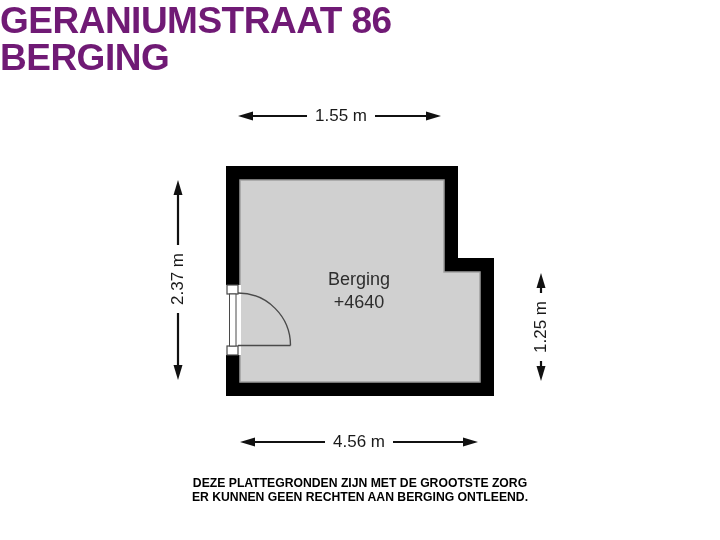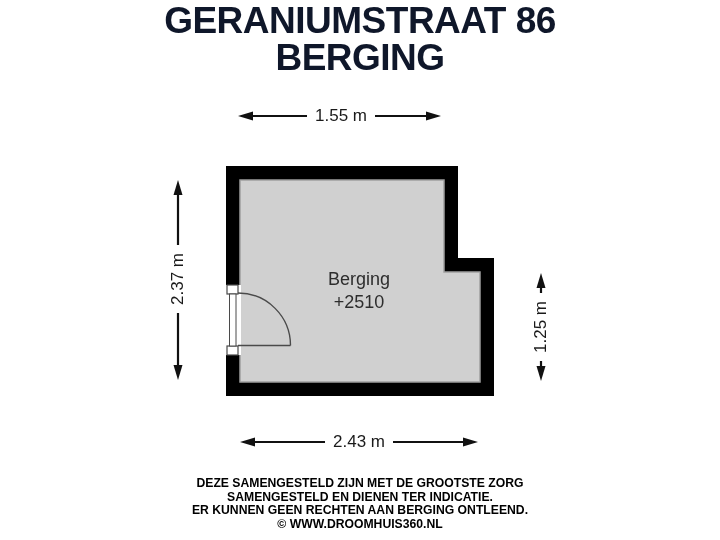--- a/index.html
+++ b/index.html
@@ -6,21 +6,21 @@
   body{
     width:720px;height:540px;
     background:#ffffff;
     font-family:"Liberation Sans","DejaVu Sans",sans-serif;
     position:relative;overflow:hidden;
   }
   .canvas{position:absolute;left:0;top:0;width:720px;height:540px;}
 
   .title-block{
     position:absolute;left:0;top:2px;width:720px;
-    text-align:center;color:#0f172a;
+    color:#701a75;
     font-weight:700;font-size:37px;line-height:37px;letter-spacing:-0.5px;
   }
   .title-block div{white-space:nowrap;}
 
   .plan-svg{position:absolute;left:0;top:0;}
 
   .dim-pill{
     position:absolute;
     background:#ffffff;
     border-radius:9px;
@@ -95,31 +95,29 @@
 
     <g stroke="#111111" fill="#111111">
       <line x1="541" y1="285" x2="541" y2="369" stroke-width="2.2"></line>
       <polygon points="541,273 536.5,288 545.5,288" stroke="none"></polygon>
       <polygon points="541,381 536.5,366 545.5,366" stroke="none"></polygon>
     </g>
   </svg>
 
   <div class="dim-pill" style="left:341px;top:116px;">1.55 m</div>
 
-  <div class="dim-pill" style="left:359px;top:442px;">2.43 m</div>
+  <div class="dim-pill" style="left:359px;top:442px;">4.56 m</div>
 
   <div class="dim-pill vertical" style="left:178px;top:279px;">2.37 m</div>
 
   <div class="dim-pill vertical" style="left:541px;top:327px;">1.25 m</div>
 
   <div class="room-label">
     <div>Berging</div>
-    <div>+2510</div>
+    <div>+4640</div>
   </div>
 
   <div class="footer">
-    <div>DEZE SAMENGESTELD ZIJN MET DE GROOTSTE ZORG</div>
-    <div>SAMENGESTELD EN DIENEN TER INDICATIE.</div>
+    <div>DEZE PLATTEGRONDEN ZIJN MET DE GROOTSTE ZORG</div>
     <div>ER KUNNEN GEEN RECHTEN AAN BERGING ONTLEEND.</div>
-    <div>© WWW.DROOMHUIS360.NL</div>
   </div>
 
 </div>
 
 </body></html>

